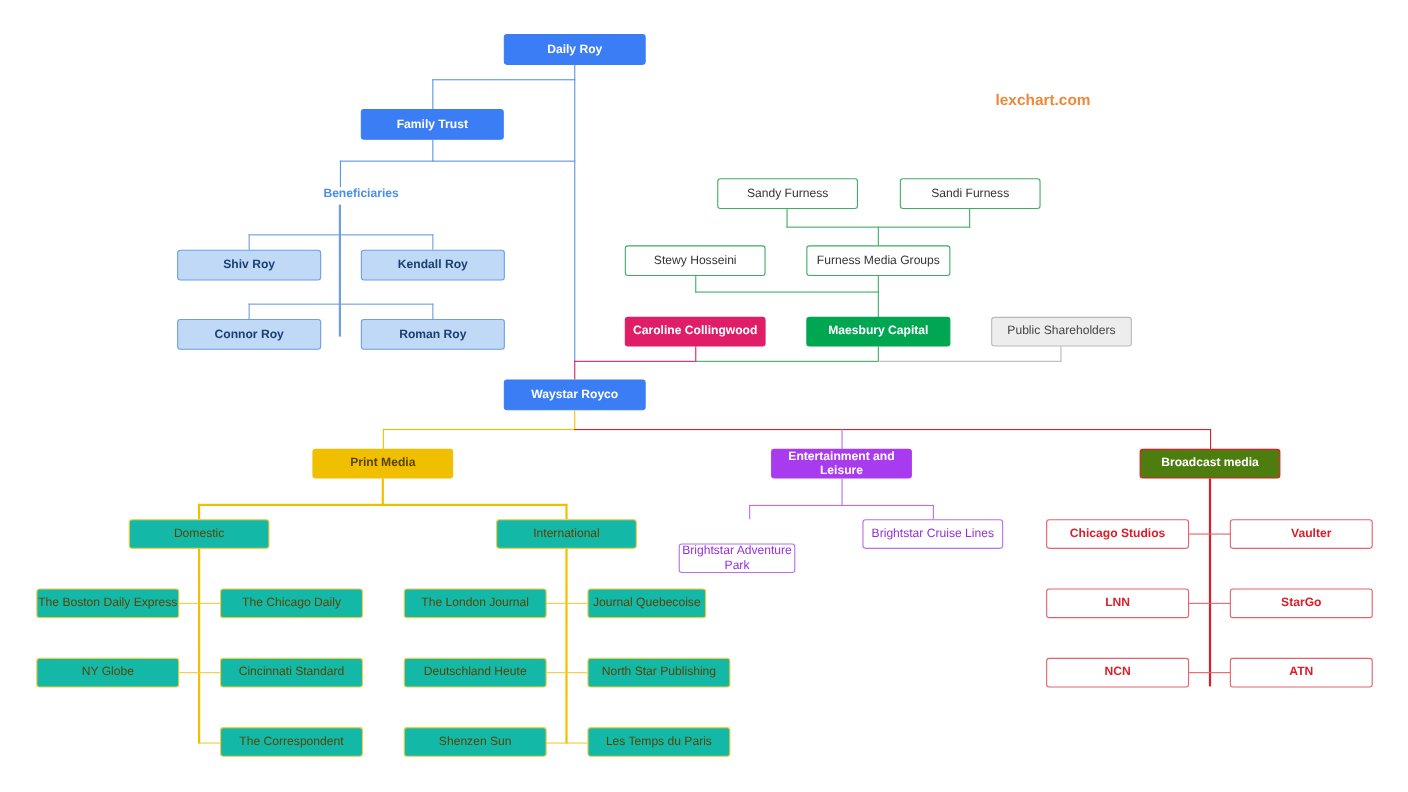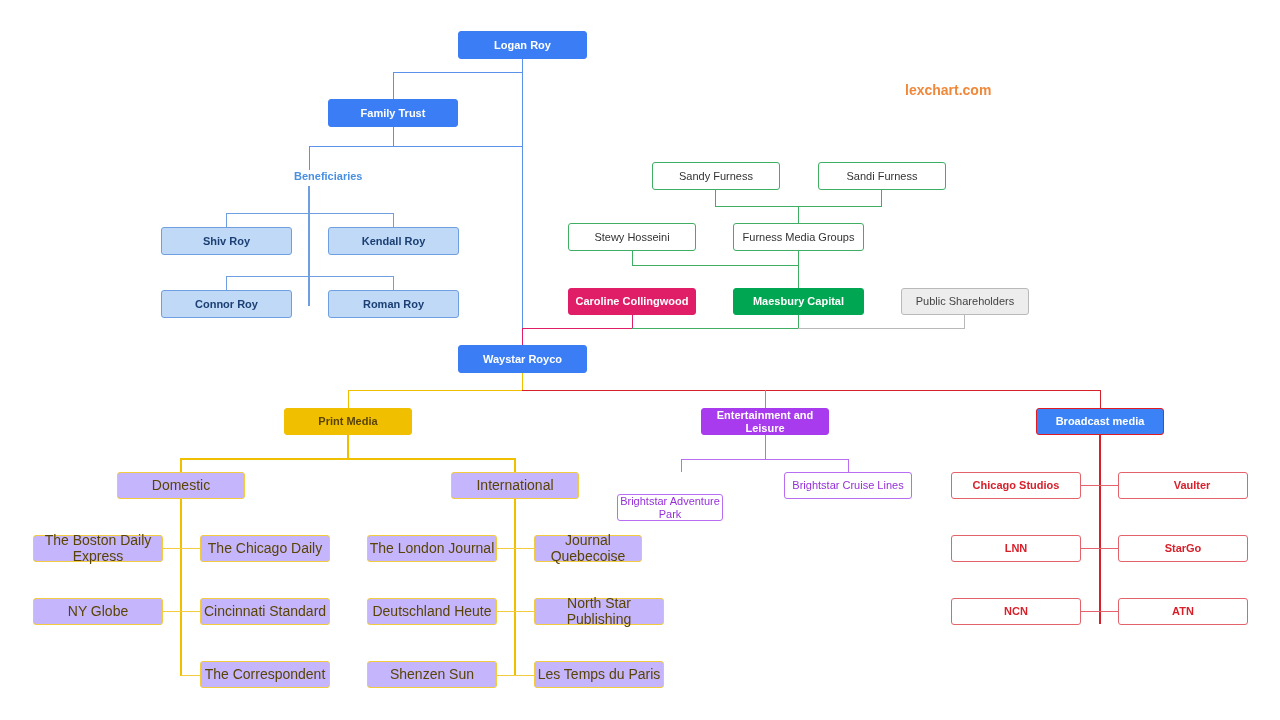--- a/index.html
+++ b/index.html
@@ -12,24 +12,24 @@
         border-radius:3px;line-height:1.1;}
 
   
   .n-blue      {background:#3b7df5;border:1px solid #3b7df5;color:#ffffff;font-weight:bold;font-size:11px;}
   .n-lightblue {background:#bfd9f7;border:1px solid #6f9fe0;color:#1c3f73;font-weight:bold;font-size:11px;}
   .n-green-out {background:#ffffff;border:1px solid #3fae63;color:#333333;font-weight:normal;font-size:11px;}
   .n-green     {background:#00a651;border:1px solid #00a651;color:#ffffff;font-weight:bold;font-size:11px;}
   .n-pink      {background:#e01e68;border:1px solid #e01e68;color:#ffffff;font-weight:bold;font-size:11px;}
   .n-gray      {background:#ededed;border:1px solid #b9b9b9;color:#444444;font-weight:normal;font-size:11px;}
   .n-gold      {background:#f0c000;border:1px solid #f0c000;color:#5a4405;font-weight:bold;font-size:11px;}
-  .n-gold-out  {background:#c4b5fd;border:1px solid #f2cb3e;color:#5a4405;font-weight:normal;font-size:14px;}
+  .n-gold-out  {background:#14b8a6;border:1px solid #f2cb3e;color:#5a4405;font-weight:normal;font-size:11px;}
   .n-purple    {background:#a93bee;border:1px solid #a93bee;color:#ffffff;font-weight:bold;font-size:11px;}
   .n-purple-out{background:#ffffff;border:1px solid #b96df0;color:#9530d8;font-weight:normal;font-size:11px;}
-  .n-red       {background:#3b82f6;border:1px solid #e11b22;color:#ffffff;font-weight:bold;font-size:11px;}
+  .n-red       {background:#4d7c0f;border:1px solid #e11b22;color:#ffffff;font-weight:bold;font-size:11px;}
   .n-red-out   {background:#ffffff;border:1px solid #e4626a;color:#d8202b;font-weight:bold;font-size:11px;}
 
   .lbl{position:absolute;font-size:11px;font-weight:bold;color:#4a90e2;
        white-space:nowrap;}
   .watermark{position:absolute;font-size:14px;font-weight:bold;color:#f0883a;
              white-space:nowrap;}
 
   
   .ln{position:absolute;}
   .lh{height:1px;}
@@ -66,21 +66,21 @@
   <div class="ln lv2 c-lblue" style="left:308px;top:186px;height:120px;"></div>
 
   <div class="ln lh c-lblue" style="left:226px;top:213px;width:168px;"></div>
   <div class="ln lv c-lblue" style="left:226px;top:213px;height:14px;"></div>
   <div class="ln lv c-lblue" style="left:393px;top:213px;height:14px;"></div>
 
   <div class="ln lh c-lblue" style="left:226px;top:276px;width:168px;"></div>
   <div class="ln lv c-lblue" style="left:226px;top:276px;height:14px;"></div>
   <div class="ln lv c-lblue" style="left:393px;top:276px;height:14px;"></div>
 
-  <div class="node n-blue" style="left:458px;top:31px;width:129px;height:28px;">Logan Roy</div>
+  <div class="node n-blue" style="left:458px;top:31px;width:129px;height:28px;">Daily Roy</div>
 
   <div class="node n-blue" style="left:328px;top:99px;width:130px;height:28px;">Family Trust</div>
 
   <div class="lbl" style="left:275px;top:170px;padding-left:19px;">Beneficiaries</div>
 
   <div class="node n-lightblue" style="left:161px;top:227px;width:131px;height:28px;">Shiv Roy</div>
   <div class="node n-lightblue" style="left:328px;top:227px;width:131px;height:28px;">Kendall Roy</div>
   <div class="node n-lightblue" style="left:161px;top:290px;width:131px;height:28px;">Connor Roy</div>
   <div class="node n-lightblue" style="left:328px;top:290px;width:131px;height:28px;">Roman Roy</div>
 

